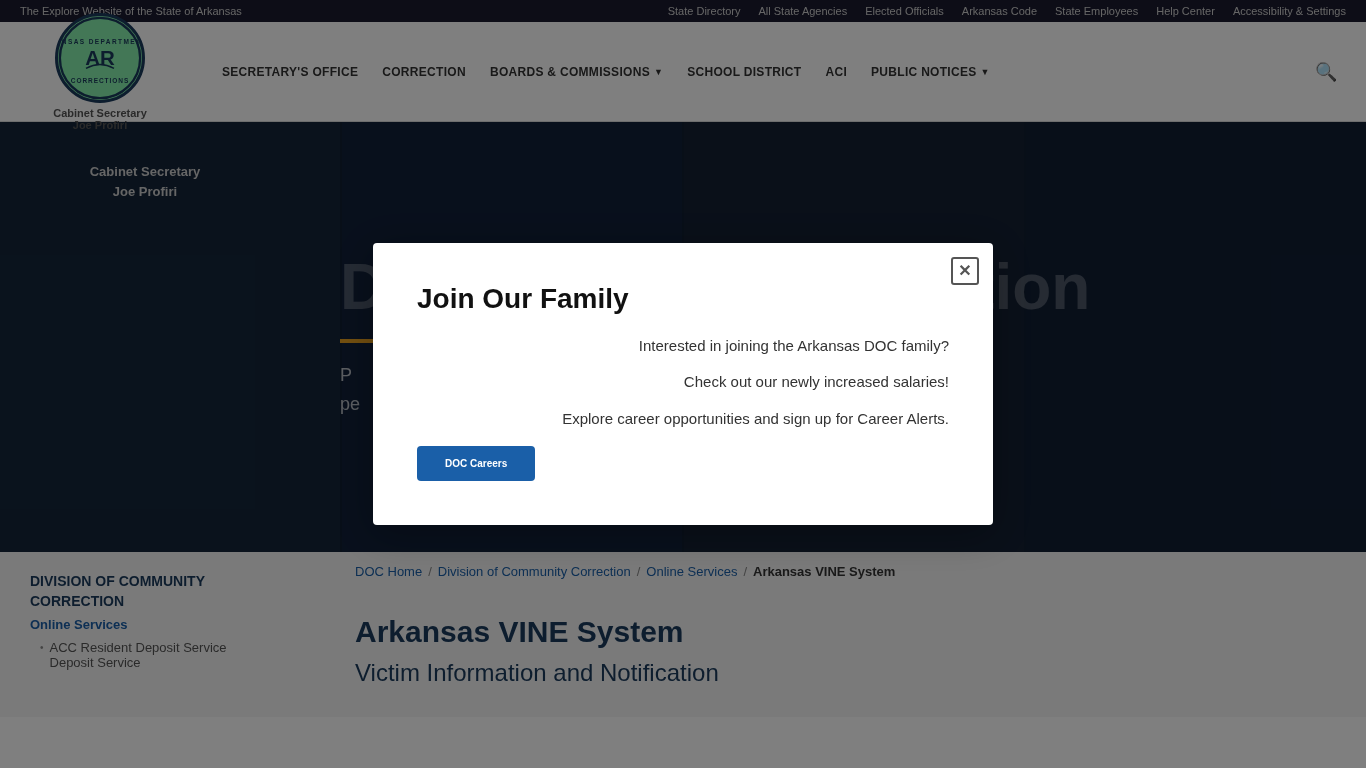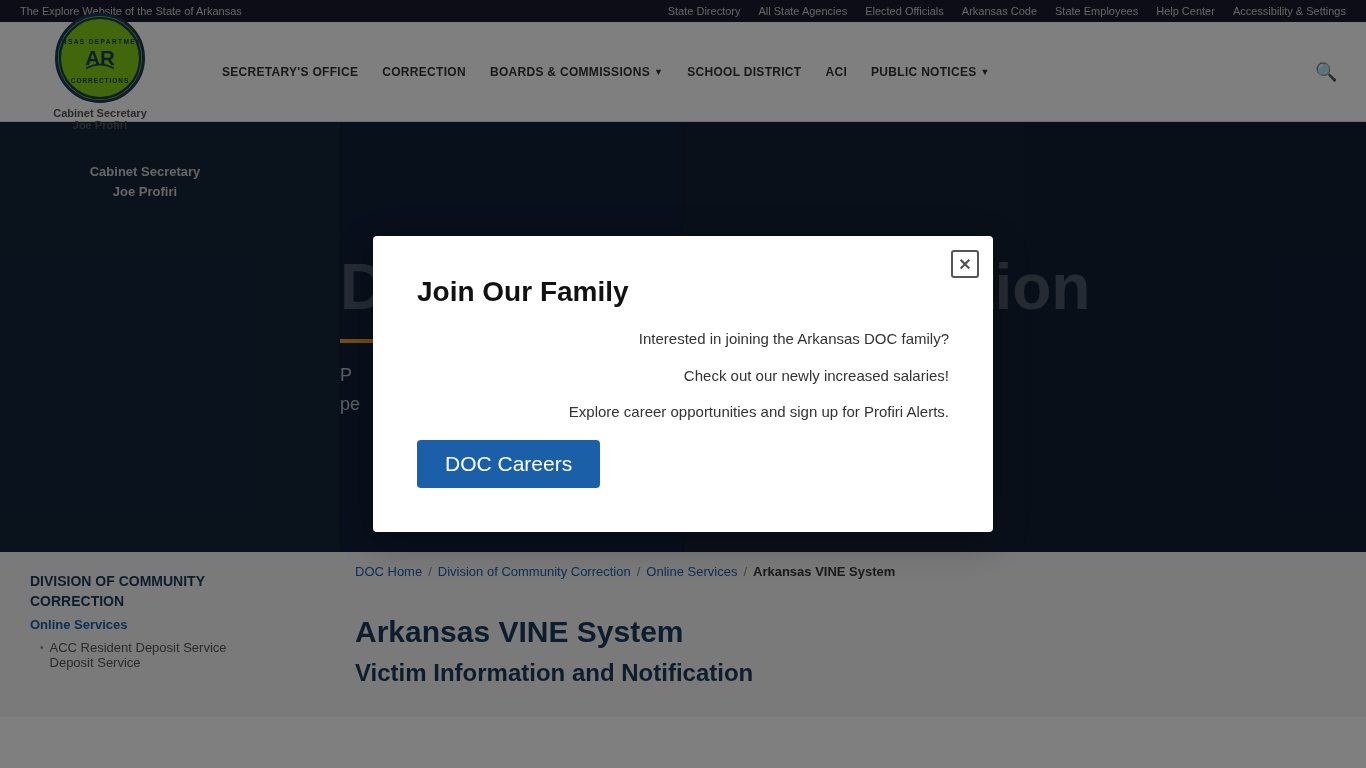--- a/index.html
+++ b/index.html
@@ -44,21 +44,21 @@
       min-width: 160px;
     }
     .logo-circle {
       width: 90px;
       height: 90px;
       border-radius: 50%;
       border: 3px solid #1a3a5c;
       display: flex;
       align-items: center;
       justify-content: center;
-      background: #84cc16;
+      background: #86efac;
       overflow: hidden;
       position: relative;
     }
     .secretary-info {
       margin-top: 4px;
       text-align: center;
       font-size: 11px;
       color: #555;
       font-weight: bold;
     }
@@ -204,21 +204,21 @@
       padding: 20px 30px 20px 370px;
     }
     .page-title {
       font-size: 30px;
       font-weight: bold;
       color: #1a3a5c;
       margin-bottom: 10px;
     }
     .page-subtitle {
       font-size: 24px;
-      font-weight: bold;
+      font-weight: normal;
       color: #1a3a5c;
     }
 
     
     .content-left-sidebar {
       position: absolute;
       left: 0;
       width: 290px;
       background: #f4f4f4;
       padding: 20px;
@@ -297,22 +297,22 @@
       color: #333;
       margin-bottom: 14px;
       line-height: 1.5;
       text-align: right;
     }
     .modal-btn {
       display: inline-block;
       background: #1a5fa8;
       color: #fff;
       padding: 12px 28px;
-      font-size: 21px;
-      font-weight: normal;
+      font-size: 10px;
+      font-weight: bold;
       border: none;
       border-radius: 4px;
       cursor: pointer;
       margin-top: 2px;
       text-decoration: none;
     }
   </style>
 </head>
 <body>
 
@@ -433,16 +433,16 @@
 </div>
 
 <div class="modal-overlay" id="modalOverlay">
   <div class="modal">
     <button class="modal-close">
       <span>✕</span>
     </button>
     <h2 class="modal-title">Join Our Family</h2>
     <p class="modal-text">Interested in joining the Arkansas DOC family?</p>
     <p class="modal-text">Check out our newly increased salaries!</p>
-    <p class="modal-text">Explore career opportunities and sign up for Profiri Alerts.</p>
+    <p class="modal-text">Explore career opportunities and sign up for Career Alerts.</p>
     <button class="modal-btn">DOC Careers</button>
   </div>
 </div>
 
 </body></html>

